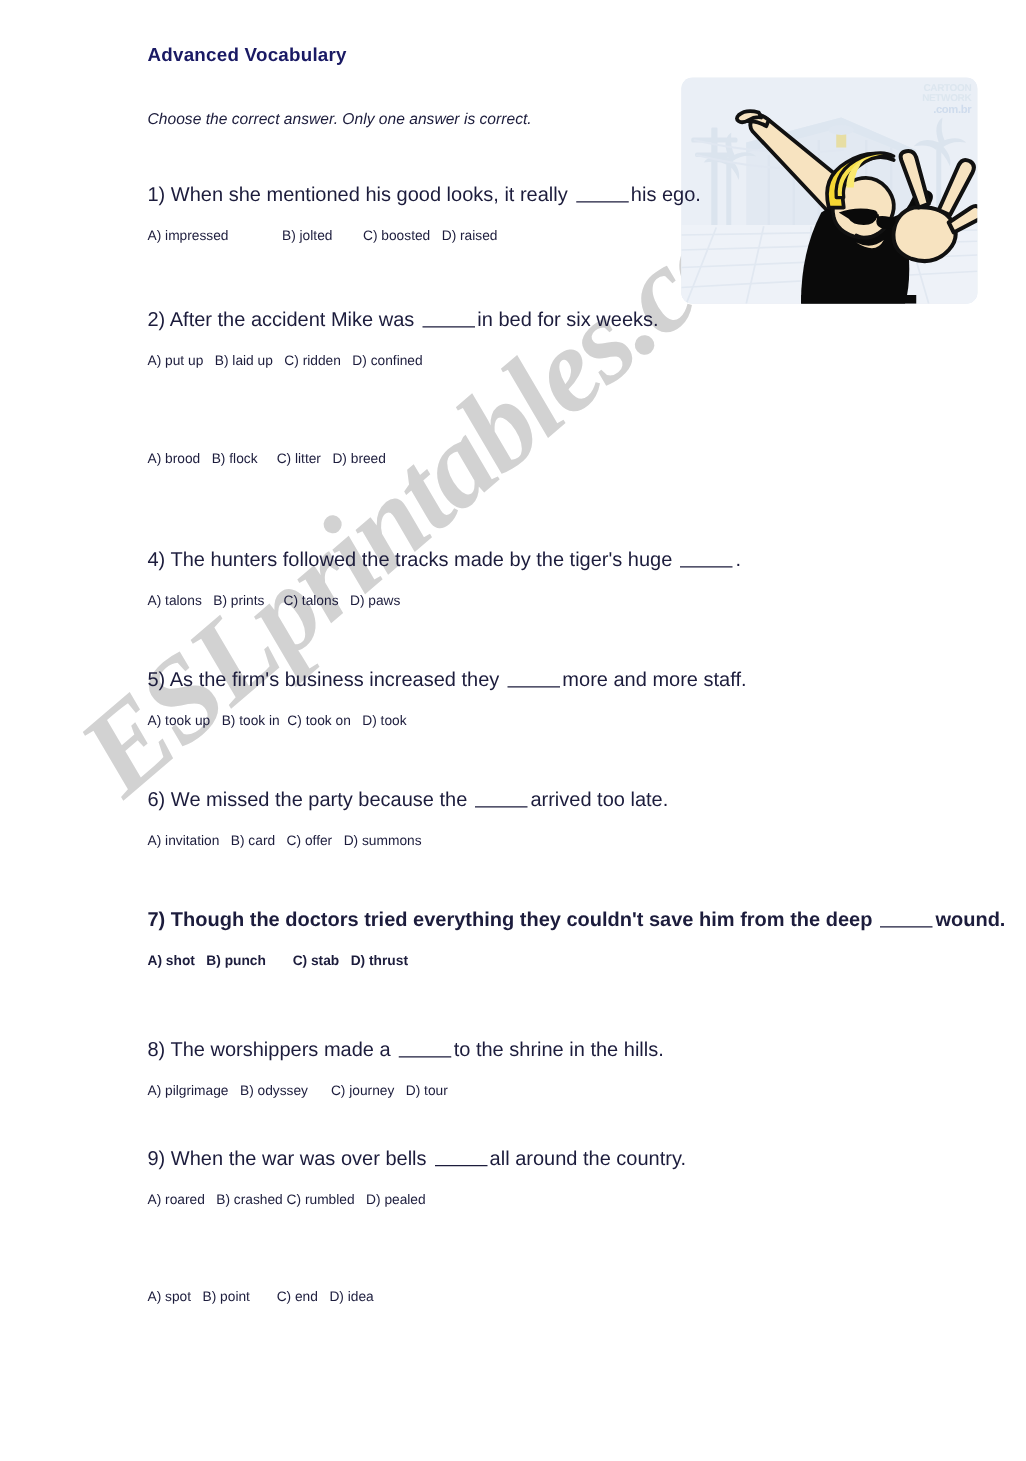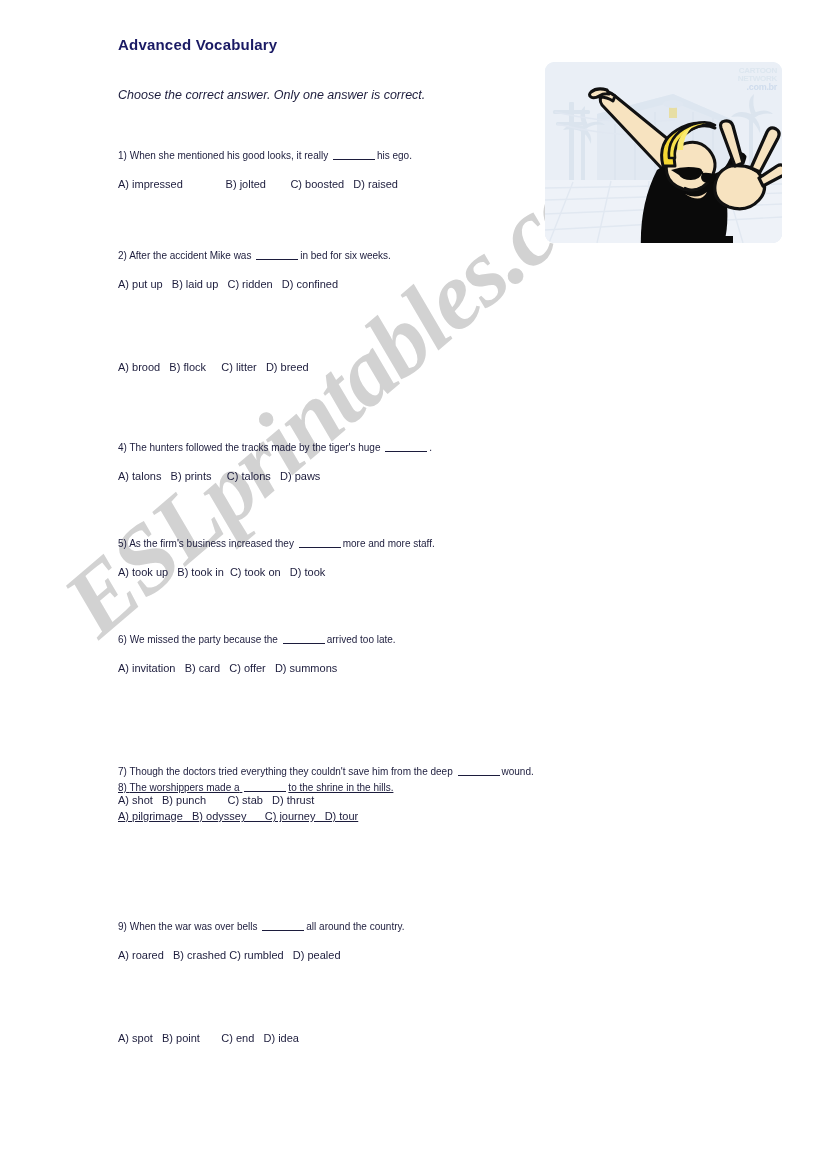--- a/index.html
+++ b/index.html
@@ -101,21 +101,21 @@
     left: 118px;
     top: 0;
     width: 600px;
   }
   .question-block {
     position: absolute;
     left: 0;
     width: 600px;
   }
   .question-prompt {
-    font-size: 10px;
+    font-size: 16px;
     color: #1c1c3c;
     white-space: nowrap;
   }
   .blank {
     display: inline-block;
     border-bottom: 1px solid #1c1c3c;
     width: 42px;
     height: 11px;
     margin: 0 2px;
     vertical-align: -1px;
@@ -262,25 +262,25 @@
         <div class="options">A) talons   B) prints     C) talons   D) paws</div>
       </div>
       <div class="question-block" style="top: 536px;">
         <div class="question-prompt"><span>5)</span> <span>As the firm's business increased they</span> <span class="blank"></span><span>more and more staff.</span></div>
         <div class="options">A) took up   B) took in  C) took on   D) took</div>
       </div>
       <div class="question-block" style="top: 632px;">
         <div class="question-prompt"><span>6)</span> <span>We missed the party because the</span> <span class="blank"></span><span>arrived too late.</span></div>
         <div class="options">A) invitation   B) card   C) offer   D) summons</div>
       </div>
-      <div class="question-block" style="top: 764px;">
+      <div class="question-block" style="top: 728px; font-weight: bold;">
         <div class="question-prompt"><span>7)</span> <span>Though the doctors tried everything they couldn't save him from the deep</span> <span class="blank"></span><span>wound.</span></div>
         <div class="options">A) shot   B) punch       C) stab   D) thrust</div>
       </div>
-      <div class="question-block" style="top: 780px; text-decoration: underline;">
+      <div class="question-block" style="top: 832px;">
         <div class="question-prompt"><span>8)</span> <span>The worshippers made a</span> <span class="blank"></span><span>to the shrine in the hills.</span></div>
         <div class="options">A) pilgrimage   B) odyssey      C) journey   D) tour</div>
       </div>
       <div class="question-block" style="top: 919px;">
         <div class="question-prompt"><span>9)</span> <span>When the war was over bells</span> <span class="blank"></span><span>all around the country.</span></div>
         <div class="options">A) roared   B) crashed C) rumbled   D) pealed</div>
       </div>
       <div class="question-block" style="top: 1015px;">
         <div class="options">A) spot   B) point       C) end   D) idea</div>
       </div>

